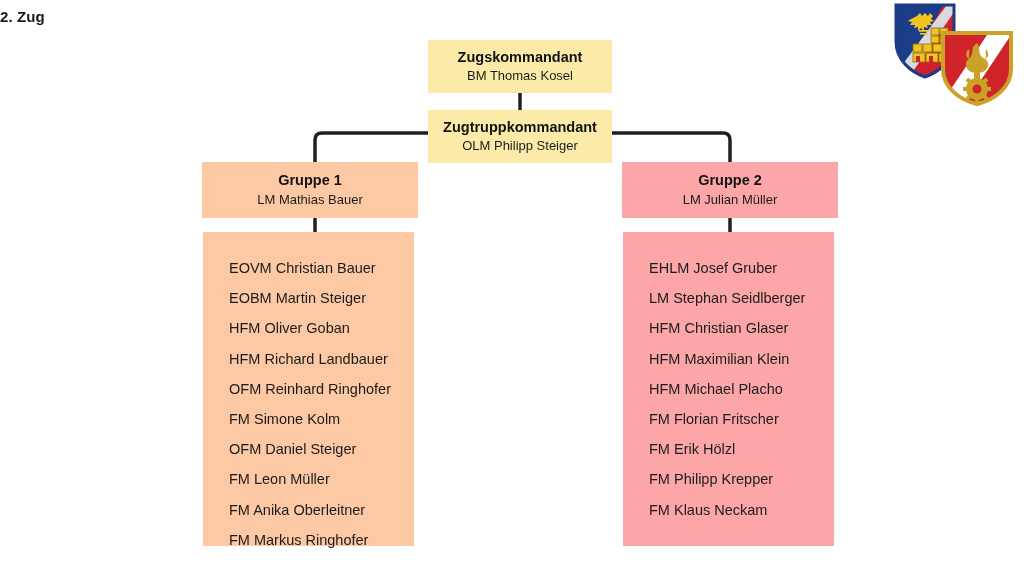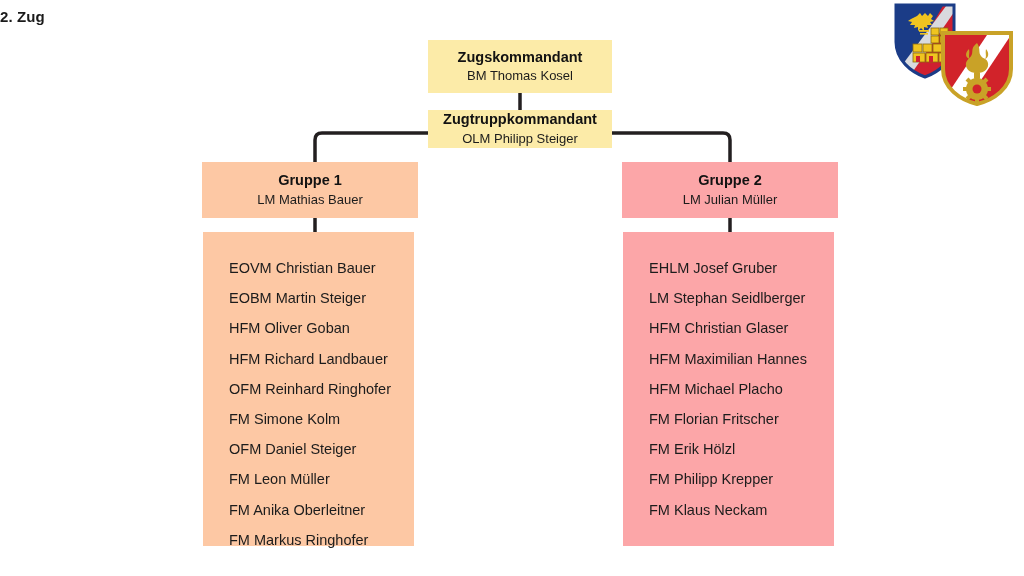--- a/index.html
+++ b/index.html
@@ -71,21 +71,21 @@
   #node-zugskommandant {
     left: 428px;
     top: 40px;
     width: 184px;
     height: 53px;
   }
   #node-zugtruppkommandant {
     left: 428px;
     top: 110px;
     width: 184px;
-    height: 38px;
+    height: 53px;
   }
   #node-gruppe1-header {
     left: 202px;
     top: 162px;
     width: 216px;
     height: 56px;
   }
   #node-gruppe2-header {
     left: 622px;
     top: 162px;
@@ -191,21 +191,21 @@
 
   <div class="node node-pink" id="node-gruppe2-header">
     <div class="role">Gruppe 2</div>
     <div class="person">LM Julian Müller</div>
   </div>
 
   <div class="member-panel node-pink" id="panel-gruppe2">
     <div class="member">EHLM Josef Gruber</div>
     <div class="member">LM Stephan Seidlberger</div>
     <div class="member">HFM Christian Glaser</div>
-    <div class="member">HFM Maximilian Hannes</div>
+    <div class="member">HFM Maximilian Klein</div>
     <div class="member">HFM Michael Placho</div>
     <div class="member">FM Florian Fritscher</div>
     <div class="member">FM Erik Hölzl</div>
     <div class="member">FM Philipp Krepper</div>
     <div class="member">FM Klaus Neckam</div>
   </div>
 
   <div class="emblems">
 
     <svg class="emblem" id="emblem-municipal" width="64" height="78" viewBox="0 0 64 78" aria-hidden="true">

